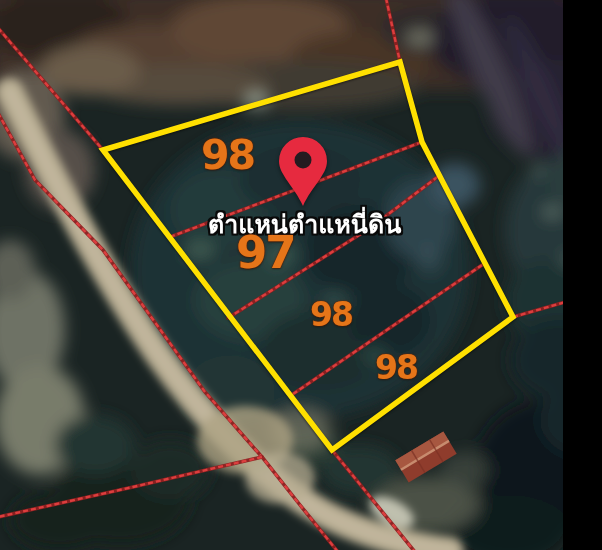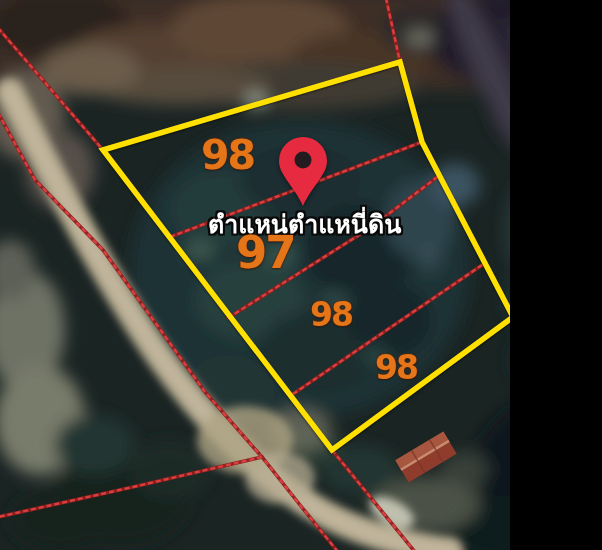--- a/index.html
+++ b/index.html
@@ -1,18 +1,18 @@
 <!DOCTYPE html>
 <html><head>
 <meta charset="utf-8">
 <style>
   html,body{margin:0;padding:0;background:#000;}
   #stage{
     position:relative;
-    width:510px;height:550px;
+    width:563px;height:550px;
     overflow:hidden;
     font-family:"DejaVu Sans","Liberation Sans",sans-serif;
     background:#1a2423;
   }
   #stage svg{position:absolute;left:0;top:0;display:block;}
   .map-label{
     position:absolute;
     line-height:1;
     white-space:nowrap;
     user-select:none;

